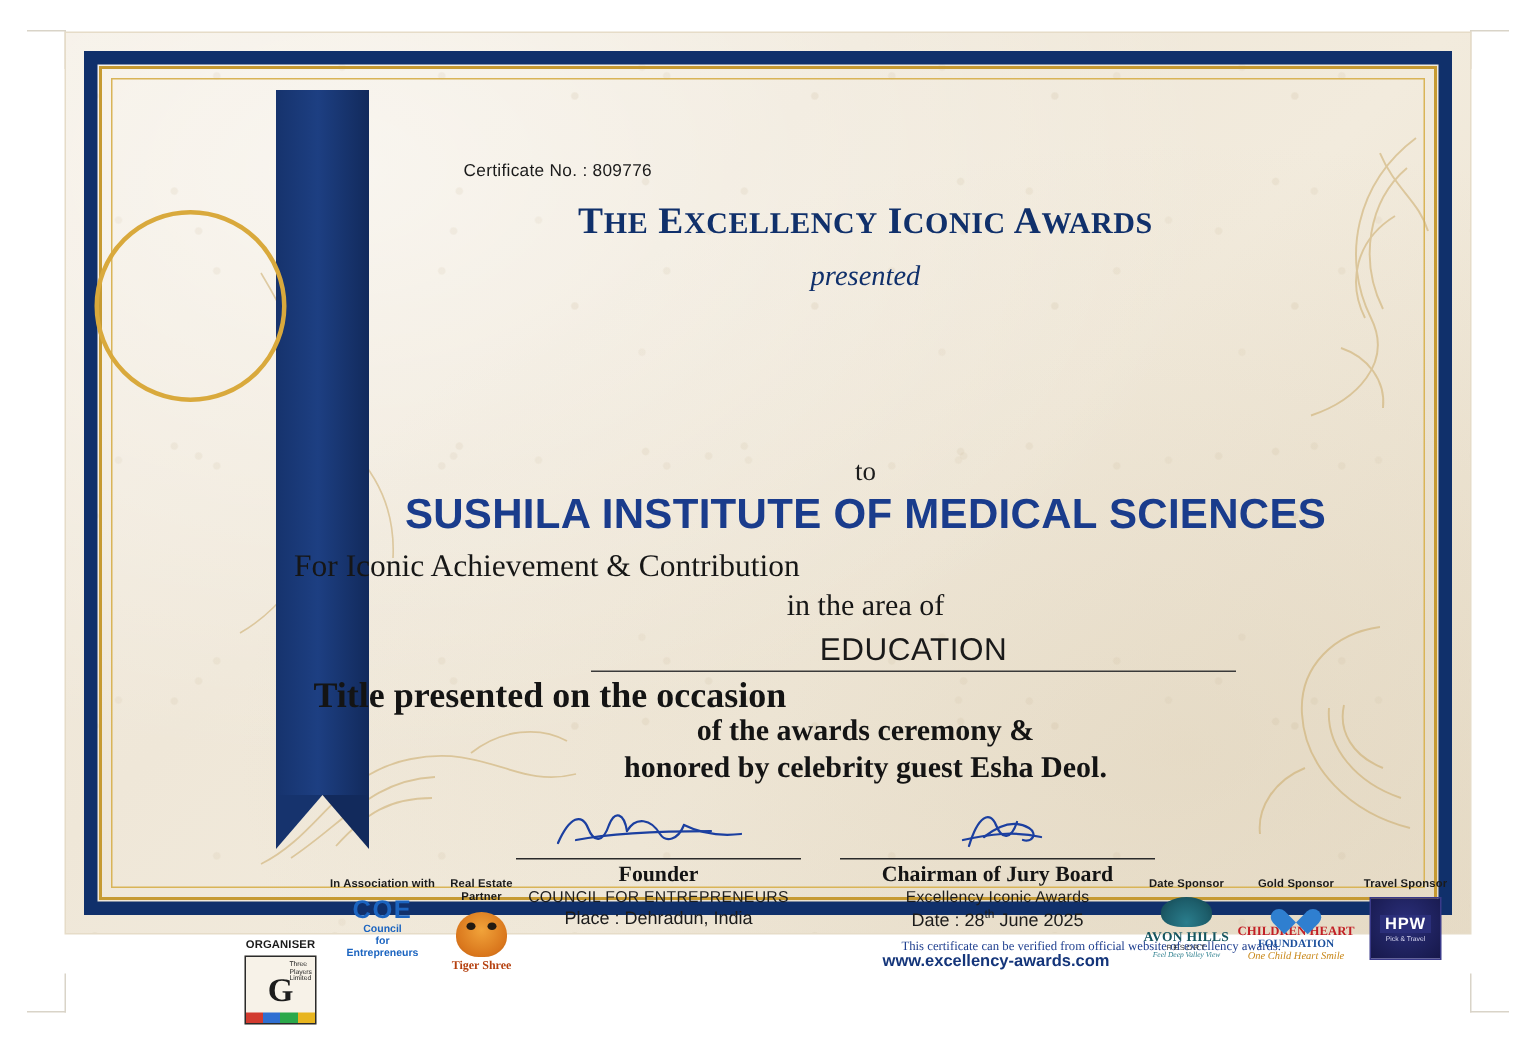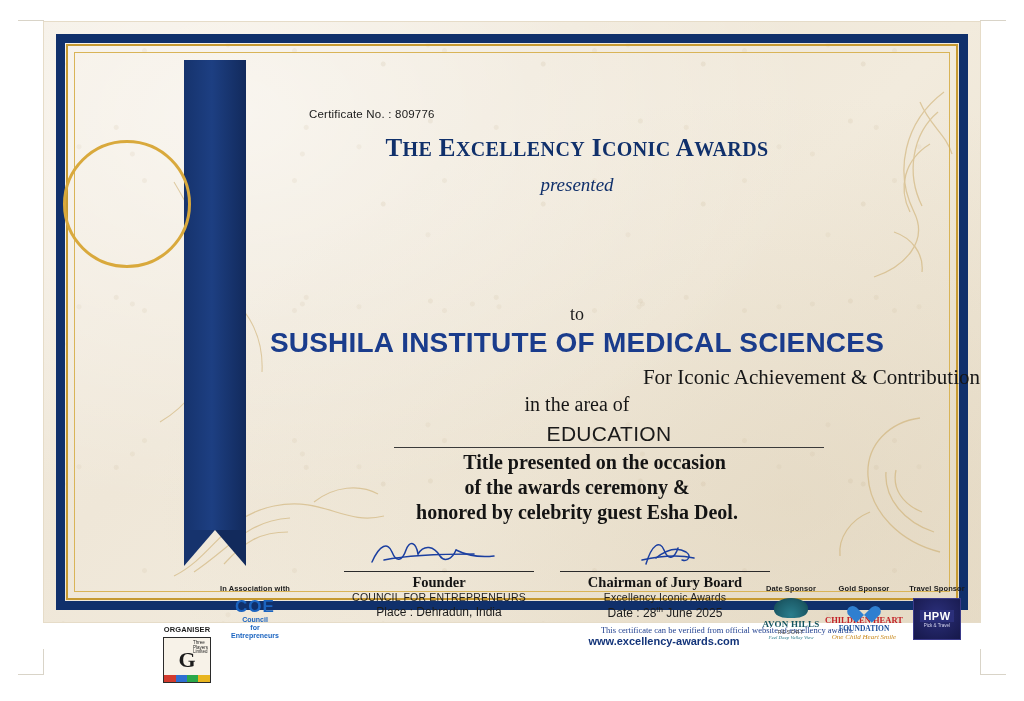--- a/index.html
+++ b/index.html
@@ -194,21 +194,21 @@
     font-weight: bold;
     font-size: 28px;
     color: #1a3c8c;
     letter-spacing: 0.2px;
     padding-left: 130px;
   }
   #achievement-1 {
     position: absolute;
     left: 0; right: 0;
     top: 343px;
-    text-align: right;
+    text-align: left;
     font-size: 21px;
     color: #161616;
     padding-left: 112px;
     margin-left: 40px;
   }
   #achievement-2 {
     position: absolute;
     left: 0; right: 0;
     top: 371px;
     text-align: center;
@@ -231,23 +231,22 @@
   }
   #area-rule {
     margin-top: 1px;
     border-bottom: 1px solid #3a3a3a;
     width: 100%;
   }
   #occasion-1 {
     position: absolute;
     left: 0; right: 0;
     top: 429px;
-    text-align: center;
-    font-weight: bold;
-    font-size: 20px;
+    font-weight: bold;
+    font-size: 24px;
     color: #141414;
     padding-left: 130px;
     margin-left: 35px;
   }
   #occasion-2 {
     position: absolute;
     left: 0; right: 0;
     top: 454px;
     text-align: center;
     font-weight: bold;
@@ -657,20 +656,29 @@
     <div id="coe-slot" class="logo-slot">
       <div class="logo-cap">In Association with</div>
       <div class="logo-box">
         <div id="coe-mark">
           <div class="coe-letters">COE</div>
           <div class="coe-sub">Council<br>for<br>Entrepreneurs</div>
         </div>
       </div>
     </div>
 
+    <div id="tiger-slot" class="logo-slot">
+      <div class="logo-cap">Real Estate Partner</div>
+      <div class="logo-box">
+        <div id="tiger-mark">
+          <div id="tiger-face"></div>
+          <div class="tiger-text">Tiger Shree</div>
+        </div>
+      </div>
+    </div>
 
     <div id="solo-slot" class="logo-slot">
       <div class="logo-cap">Date Sponsor</div>
       <div class="logo-box">
         <div id="avon-mark">
           <div id="avon-hill"></div>
           <div class="avon-name">AVON HILLS</div>
           <div class="avon-sub">RESORT</div>
           <div class="avon-tag">Feel Deep Valley View</div>
         </div>

